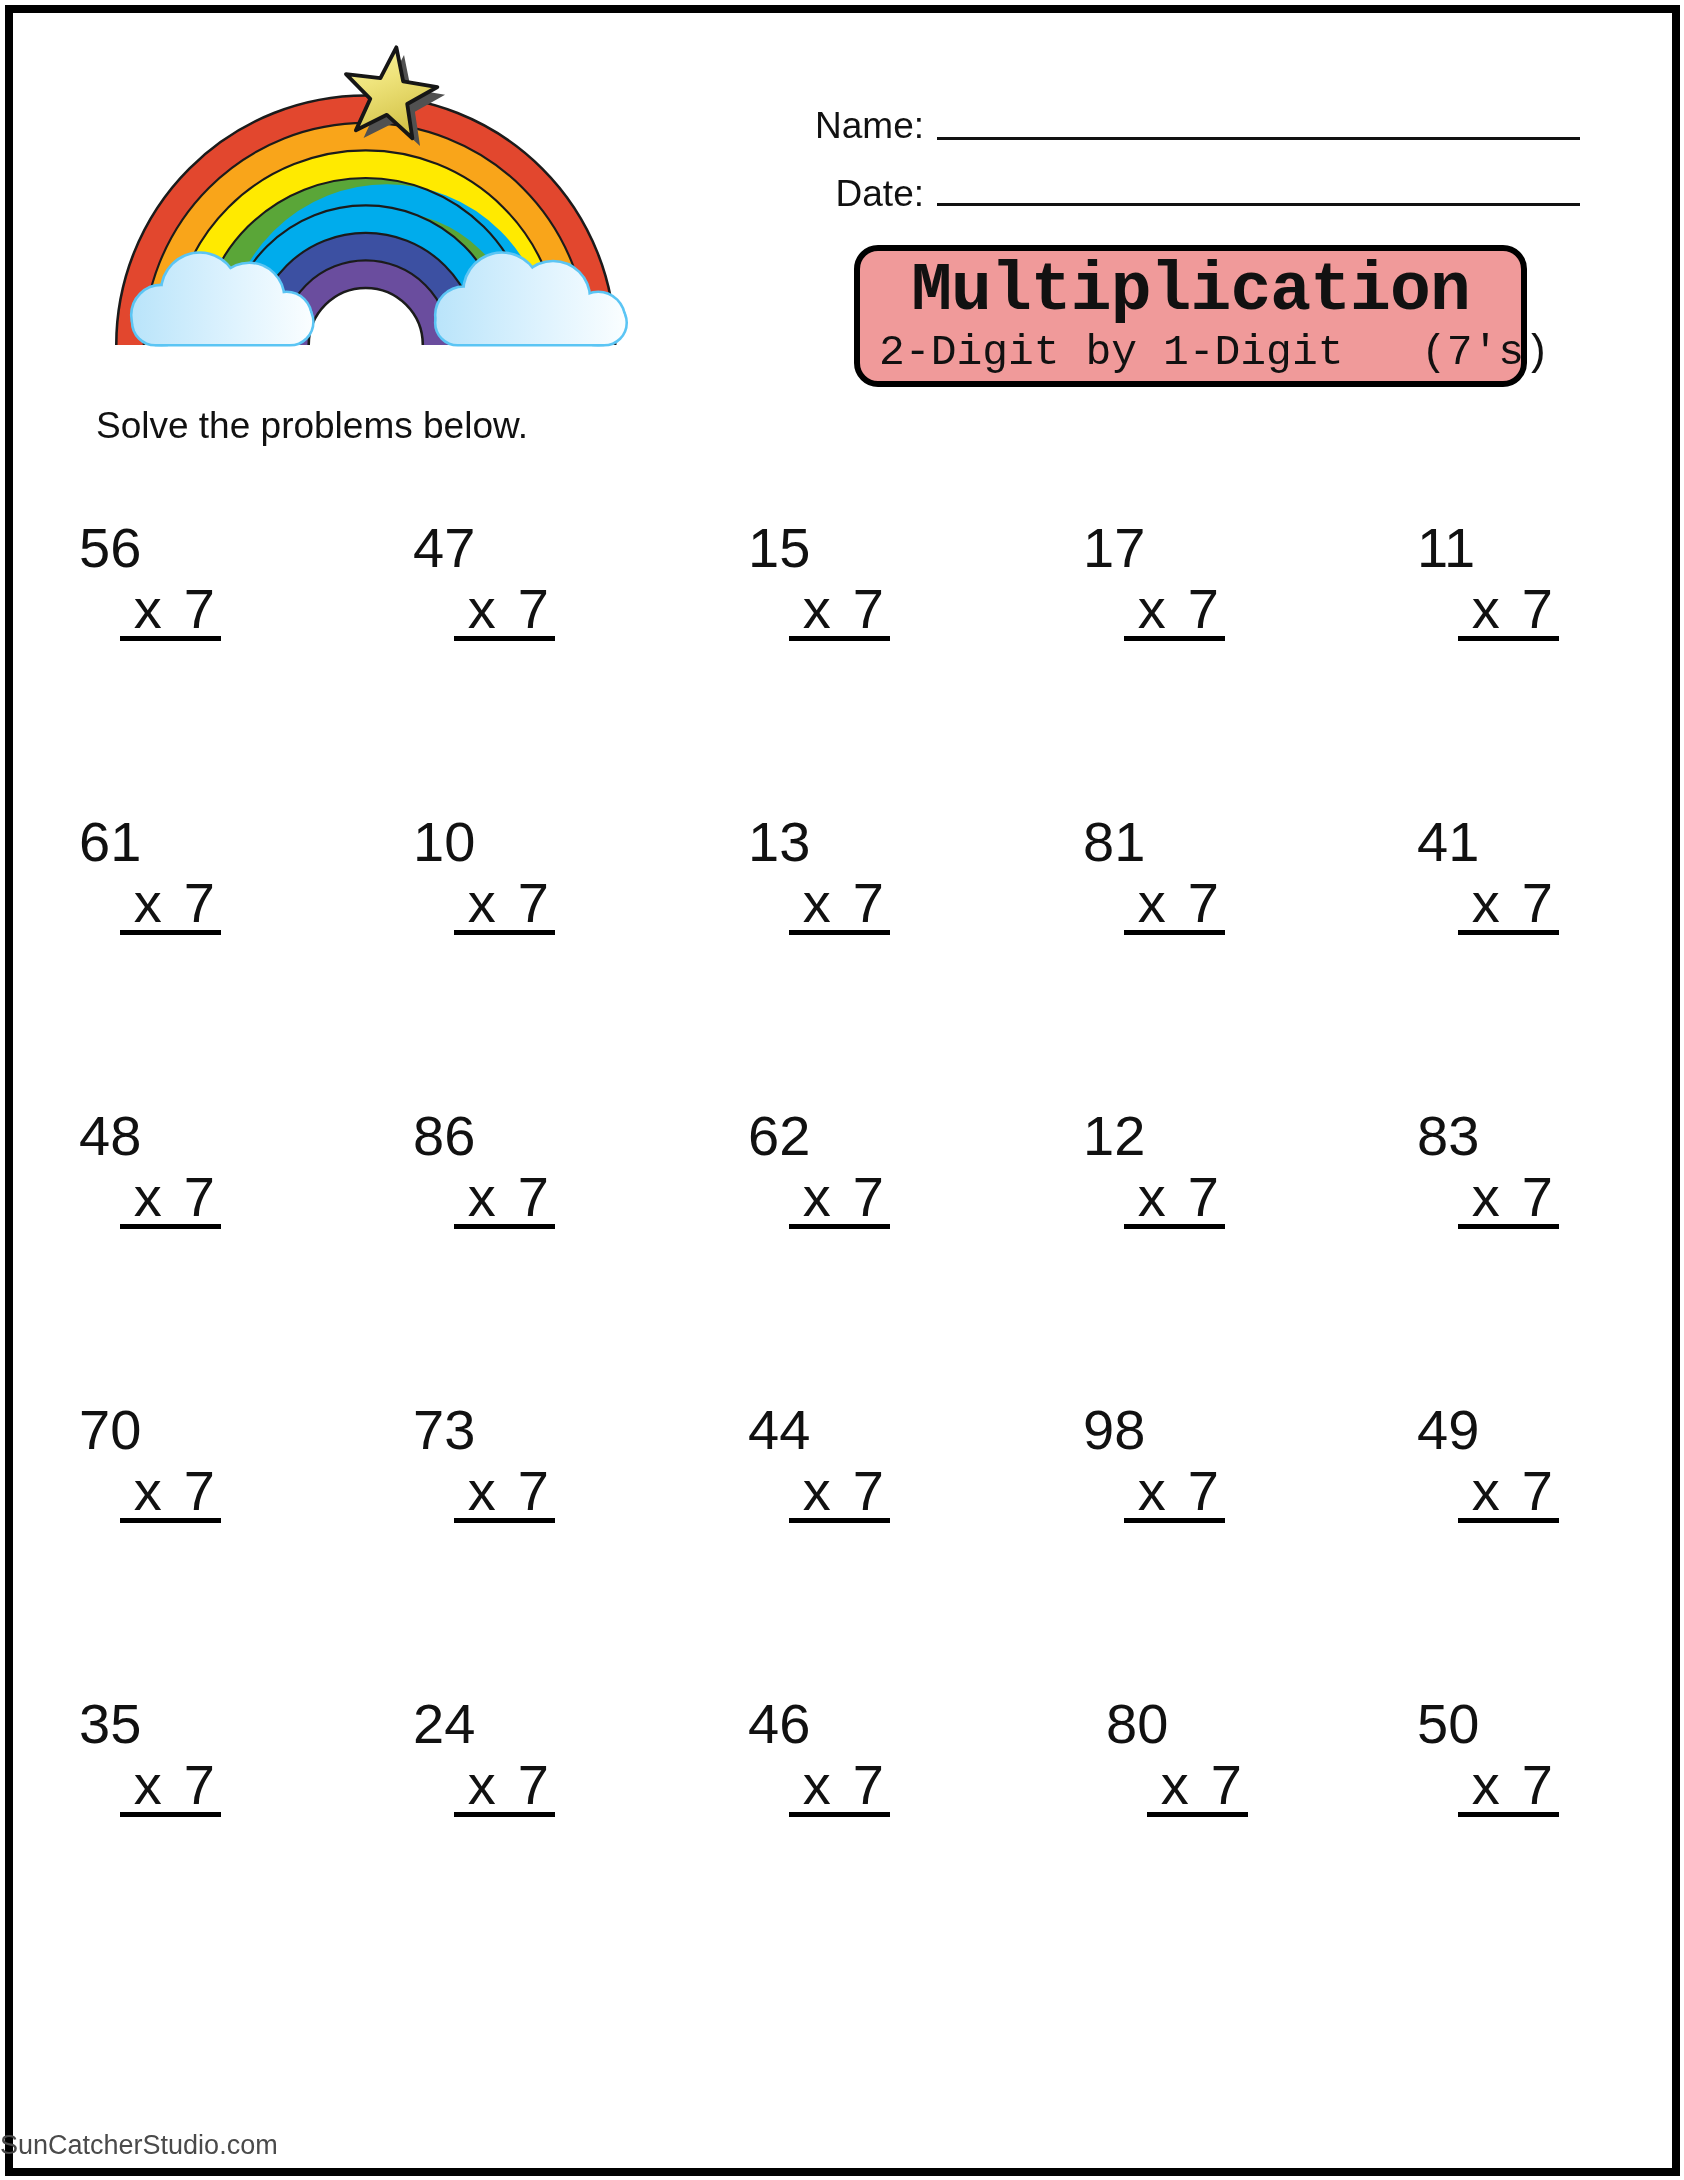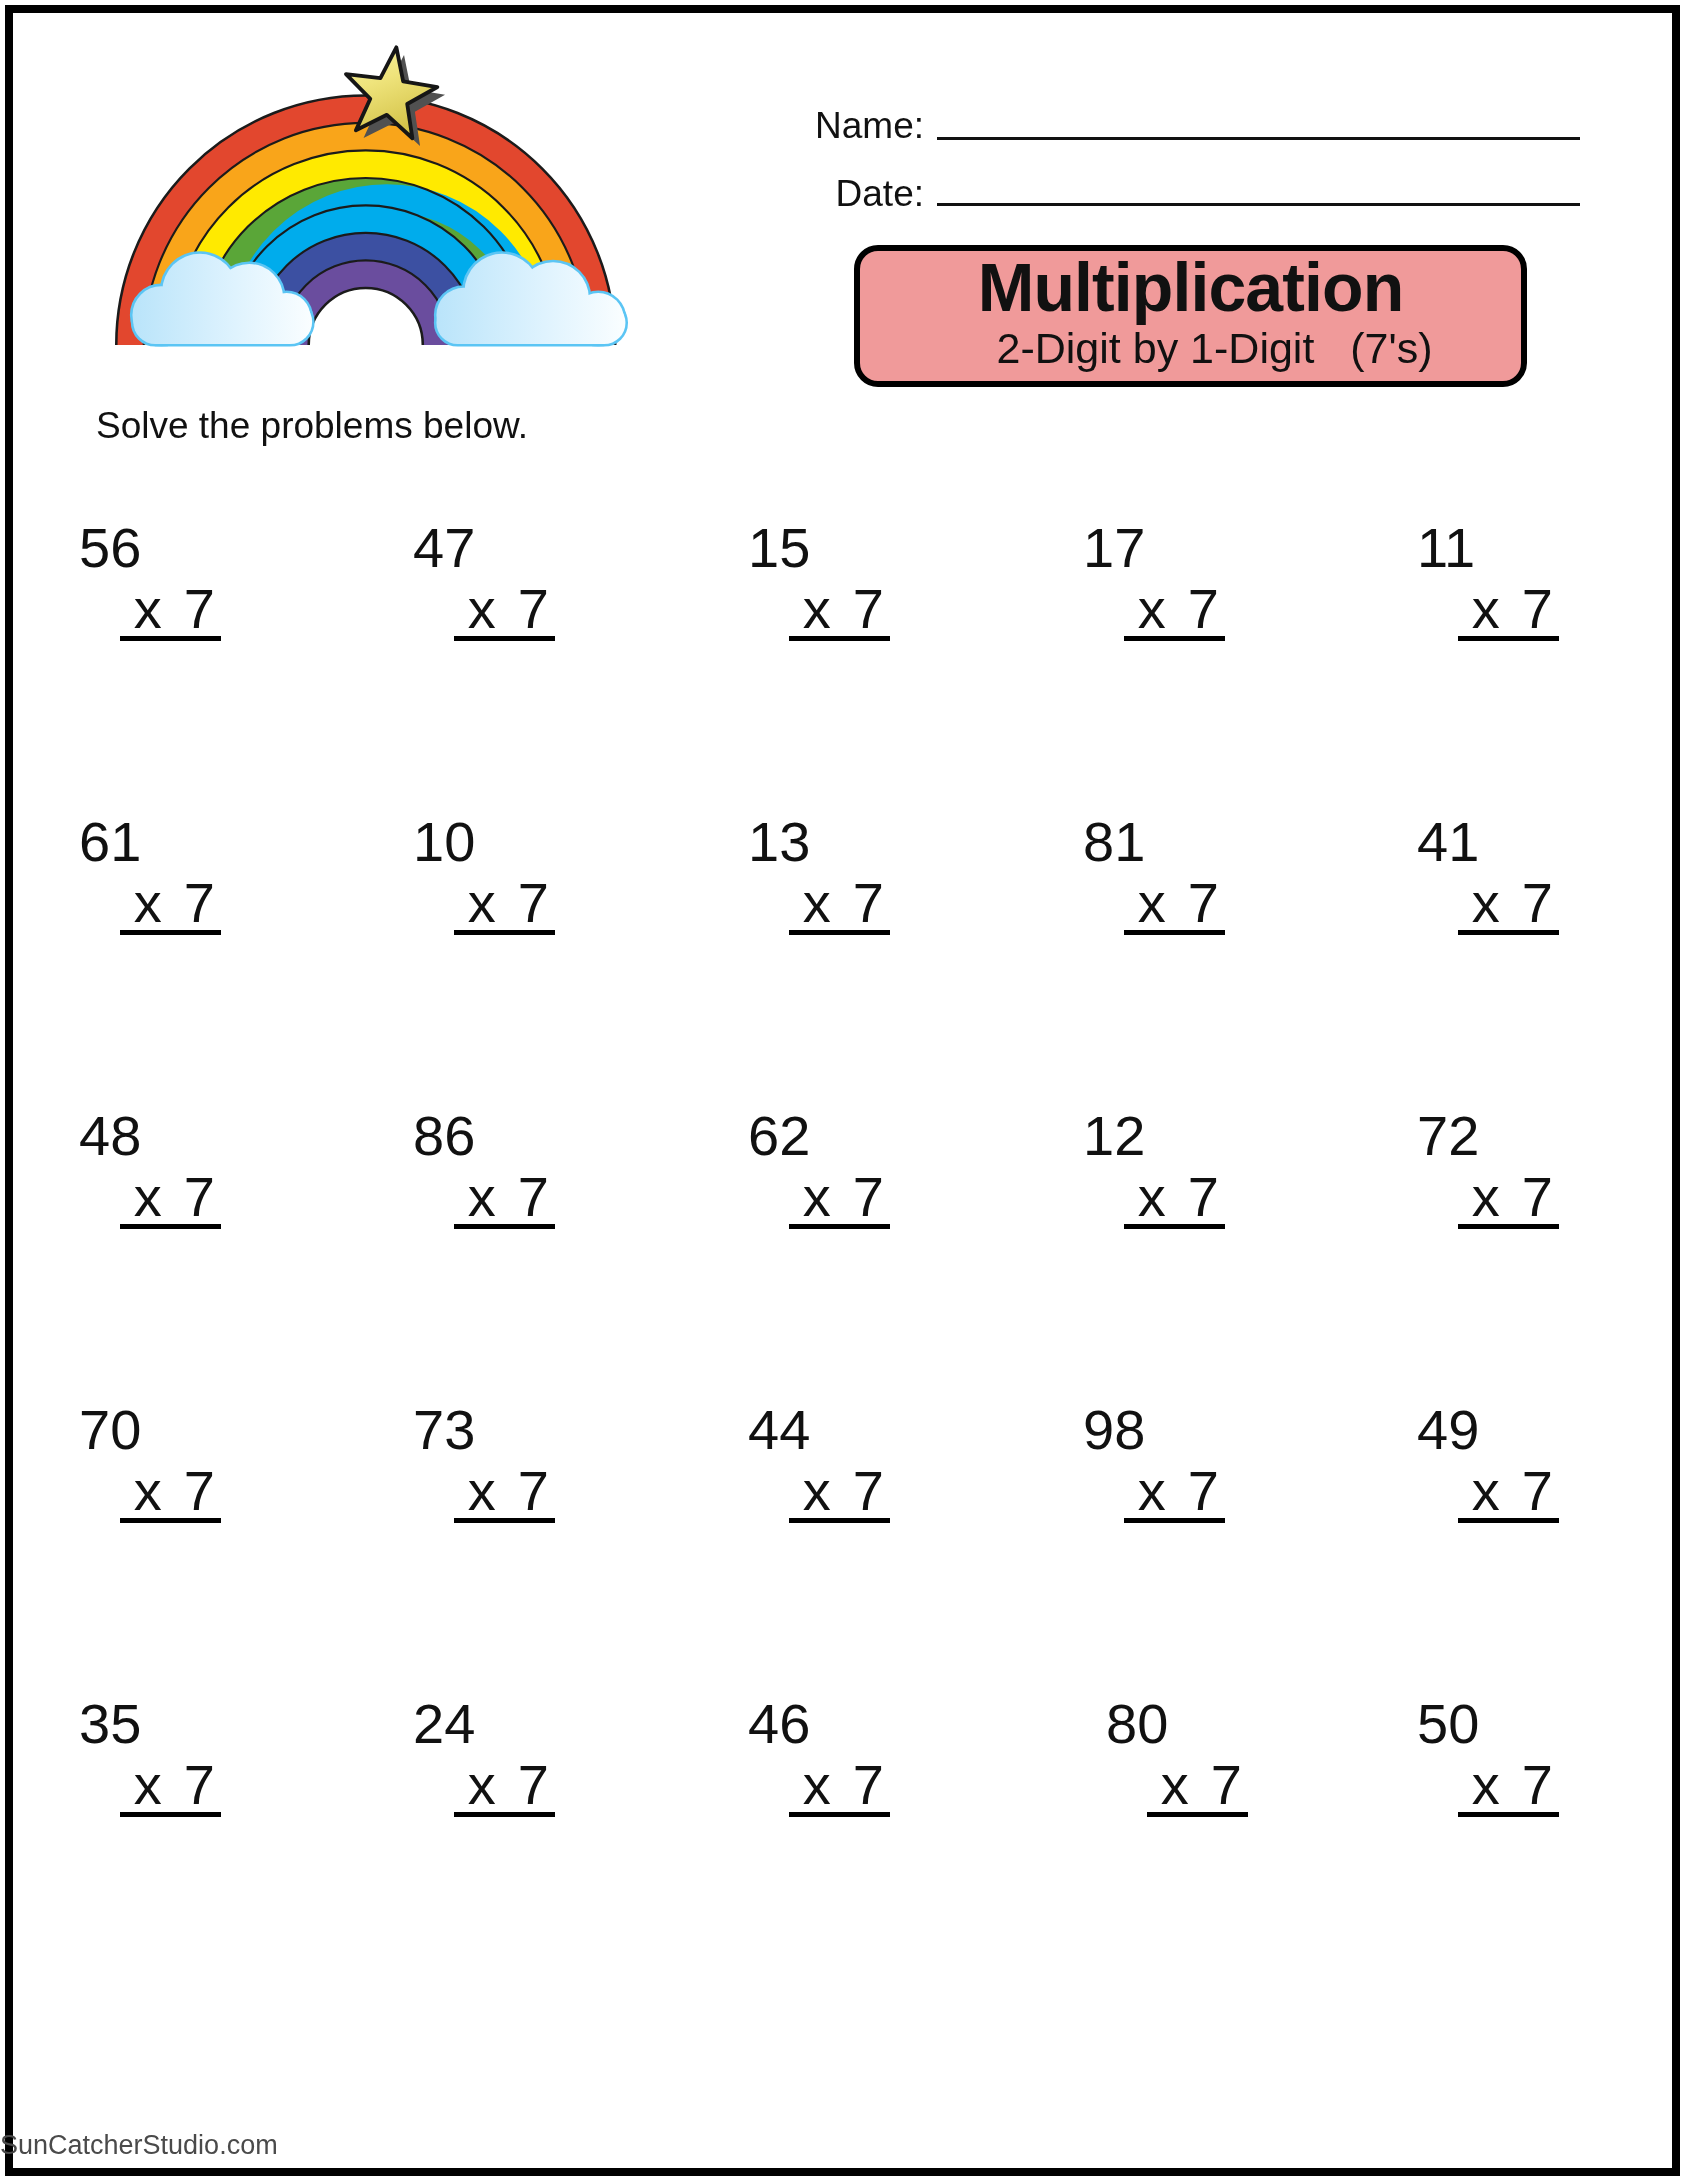--- a/index.html
+++ b/index.html
@@ -12,21 +12,21 @@
   .hdr-label{position:absolute;font-size:37px;line-height:43px;color:#111;margin-left:20px;}
   #name-label{top:104px;right:761px;}
   #date-label{top:172px;right:761px;}
   .write-line{position:absolute;left:937px;width:643px;height:2.6px;background:#111;}
   #name-line{top:137px;}
   #date-line{top:203px;}
 
   .title-box{position:absolute;left:854px;top:245px;width:673px;height:142px;
              box-sizing:border-box;border:6px solid #000;border-radius:24px;
              background:#F09A9A;display:flex;flex-direction:column;
-             align-items:center;}
+             align-items:center;justify-content:center;font-family:Liberation Mono, monospace;}
   .title-main{font-size:68px;line-height:72px;font-weight:bold;letter-spacing:-0.9px;}
   .title-sub{font-size:43px;line-height:51px;white-space:pre;margin-left:48px;}
 
   .instruction{position:absolute;left:96px;top:361px;font-size:37px;line-height:43px;margin-top:43px;}
 
   
   .art{position:absolute;left:72px;top:34px;width:579px;height:317px;}
 
   
   .prob{position:absolute;width:136px;text-align:left;}
@@ -243,21 +243,21 @@
   </div>
   <div class="prob" style="left:1083px;top:1105px">
     <div class="num">12</div>
     <div class="oprow">
         <span>x</span>
         <span>7</span>
       </div>
     <div class="ansline"></div>
   </div>
   <div class="prob" style="left:1417px;top:1105px">
-    <div class="num">72</div>
+    <div class="num">83</div>
     <div class="oprow">
         <span>x</span>
         <span>7</span>
       </div>
     <div class="ansline"></div>
   </div>
 
   <div class="prob" style="left:79px;top:1399px">
     <div class="num">70</div>
     <div class="oprow">

